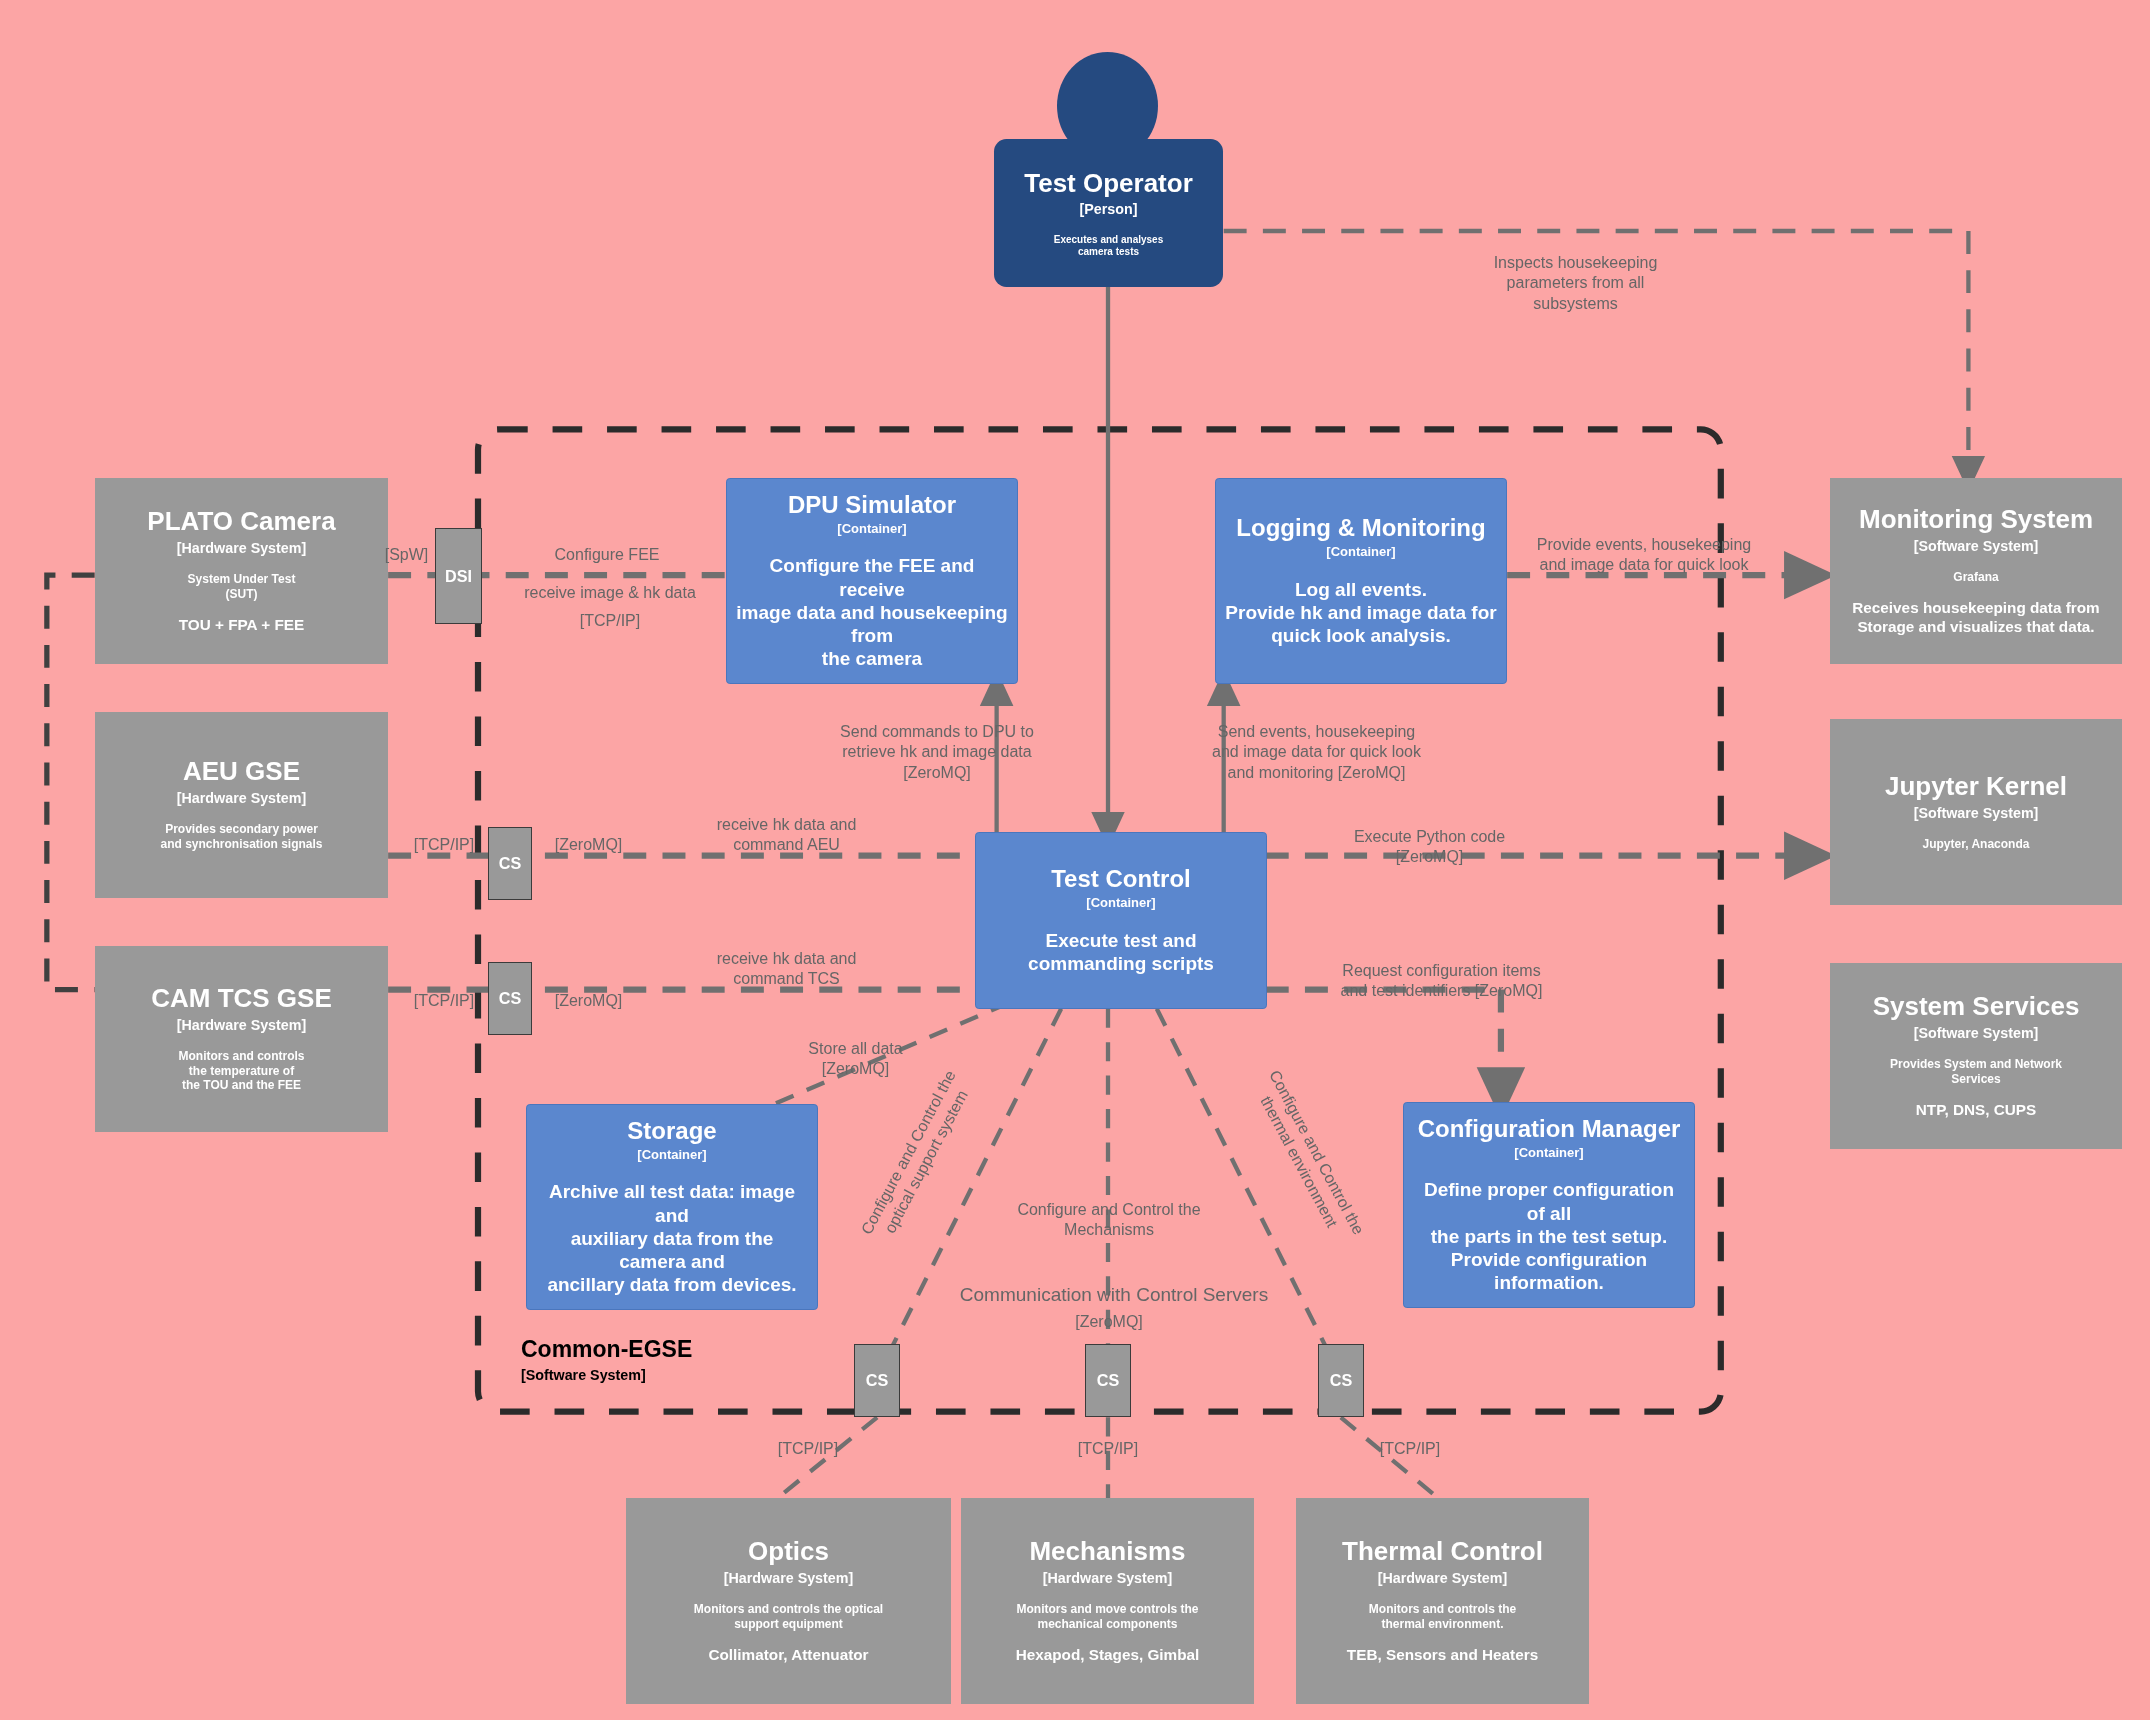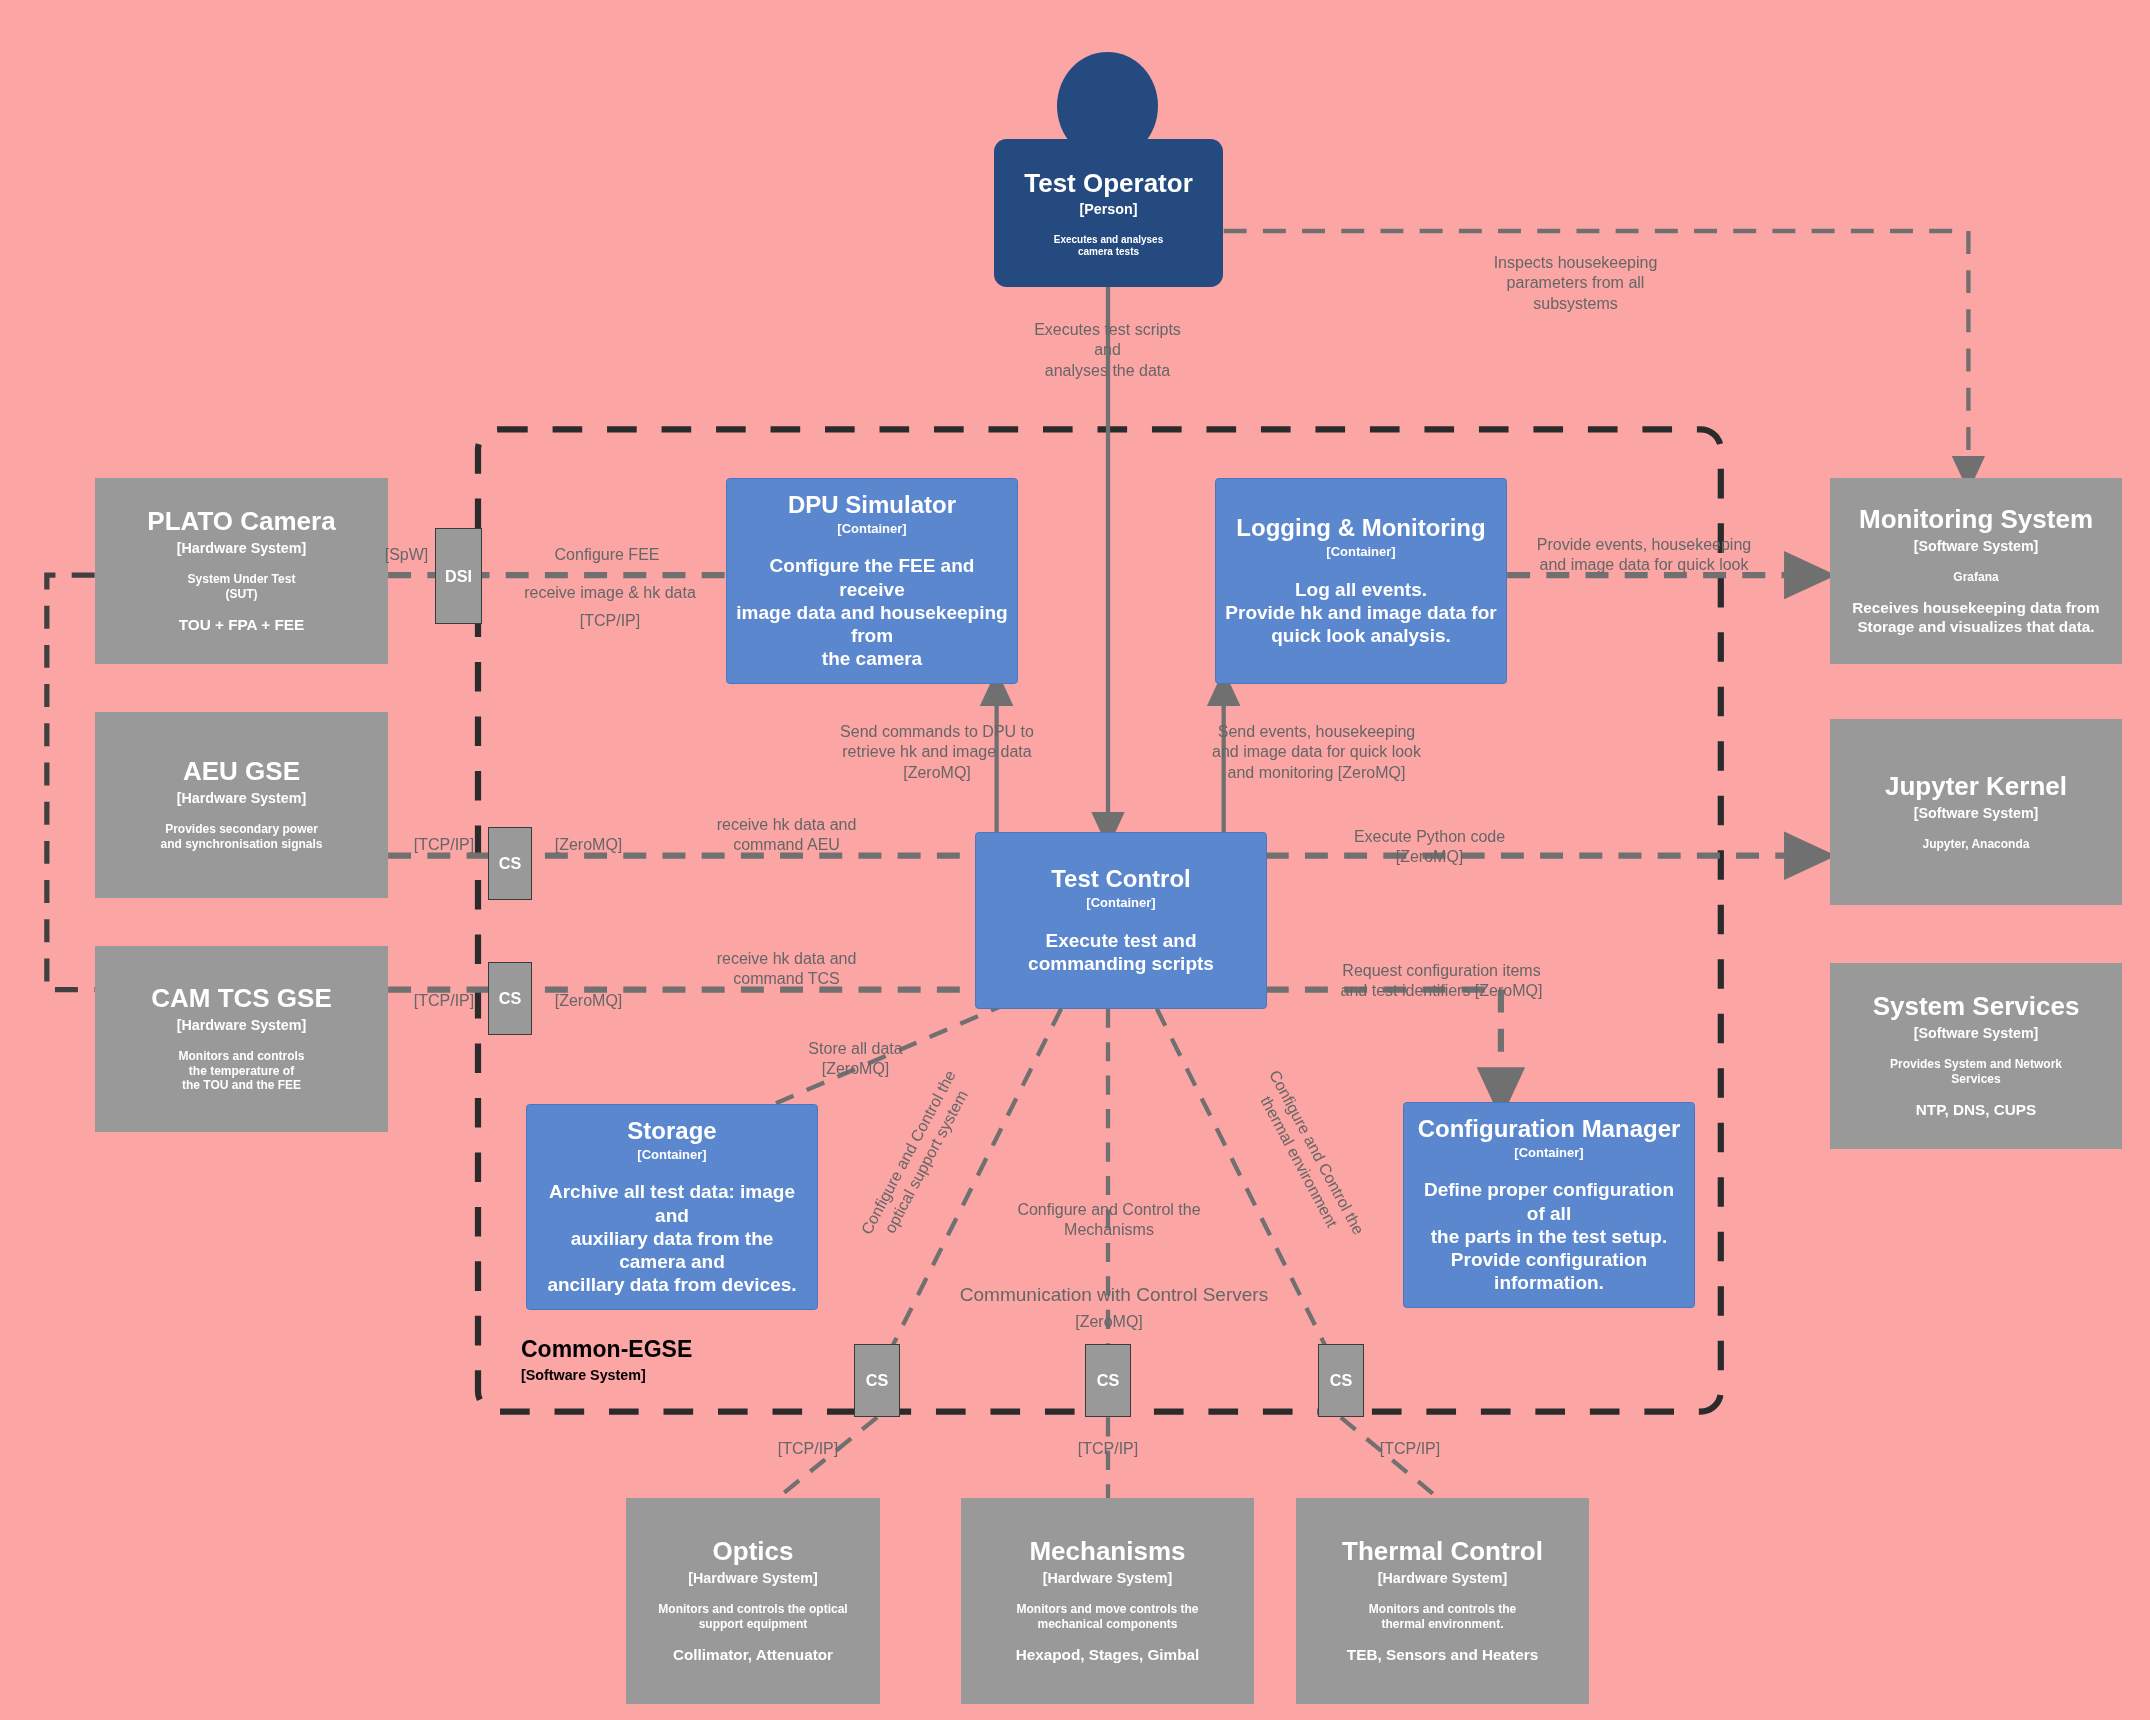--- a/index.html
+++ b/index.html
@@ -147,21 +147,21 @@
   </div>
 
   <div class="node sys" style="left:1830px;top:963px;width:292px;height:186px;">
     <div class="title">System Services</div>
     <div class="tech">[Software System]</div>
     <div class="desc" style="white-space:pre-line;">Provides System and Network
 Services</div>
     <div class="desc2">NTP, DNS, CUPS</div>
   </div>
 
-  <div class="node sys" style="left:626px;top:1498px;width:254px;height:206px;">
+  <div class="node sys" style="left:626px;top:1498px;width:325px;height:206px;">
     <div class="title">Optics</div>
     <div class="tech">[Hardware System]</div>
     <div class="desc" style="white-space:pre-line;">Monitors and controls the optical
 support equipment</div>
     <div class="desc2">Collimator, Attenuator</div>
   </div>
 
   <div class="node sys" style="left:961px;top:1498px;width:293px;height:206px;">
     <div class="title">Mechanisms</div>
     <div class="tech">[Hardware System]</div>
@@ -222,23 +222,20 @@
   <div class="chip" style="left:488px;top:962px;width:44px;height:73px;">CS</div>
   <div class="chip" style="left:854px;top:1344px;width:46px;height:73px;">CS</div>
   <div class="chip" style="left:1085px;top:1344px;width:46px;height:73px;">CS</div>
   <div class="chip" style="left:1318px;top:1344px;width:46px;height:73px;">CS</div>
 
   <div class="boundary-label" style="left:521px;top:1338px;">
     <div class="bname">Common-EGSE</div>
     <div class="btype">[Software System]</div>
   </div>
 
-  <div class="lbl" style="left:964px;top:320px;width:287px;">Executes test scripts
-and
-analyses the data</div>
 
   <div class="lbl" style="left:1451px;top:253px;width:249px;">Inspects housekeeping
 parameters from all
 subsystems</div>
 
   <div class="lbl" style="left:378px;top:545px;width:57px;">[SpW]</div>
 
   <div class="lbl" style="left:516px;top:545px;width:182px;">Configure FEE</div>
 
   <div class="lbl" style="left:507px;top:583px;width:206px;">receive image &amp; hk data</div>

